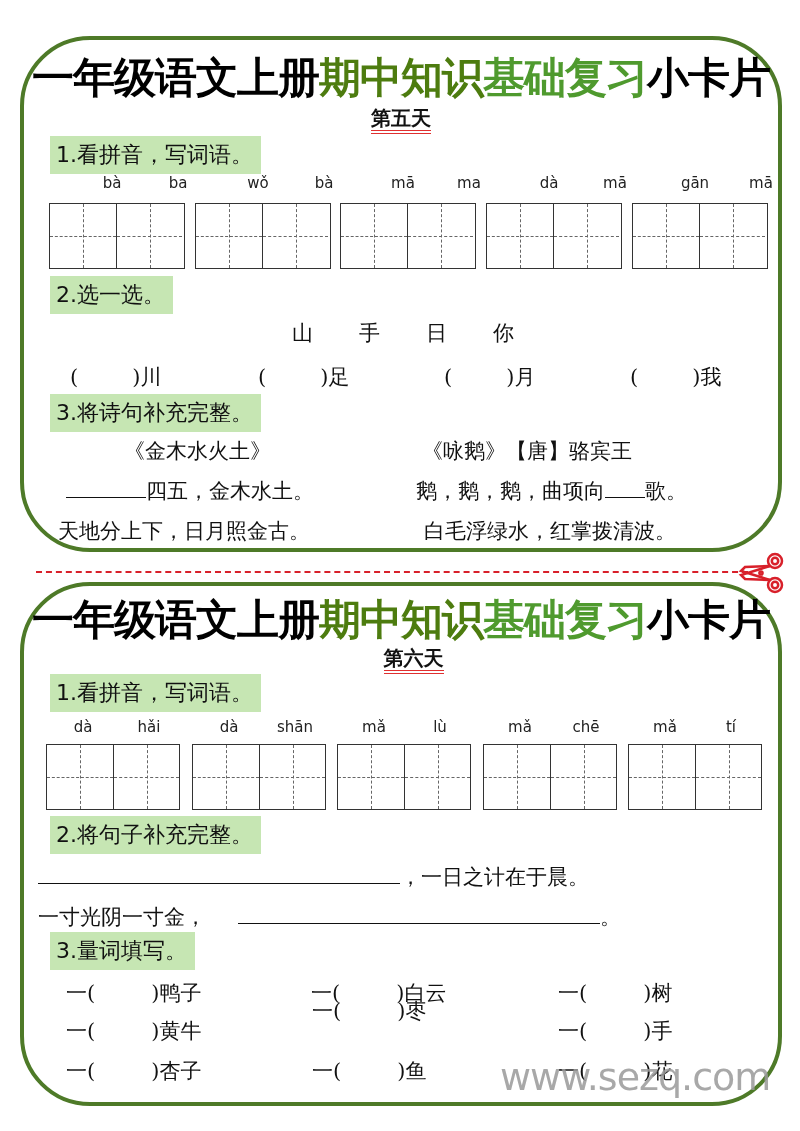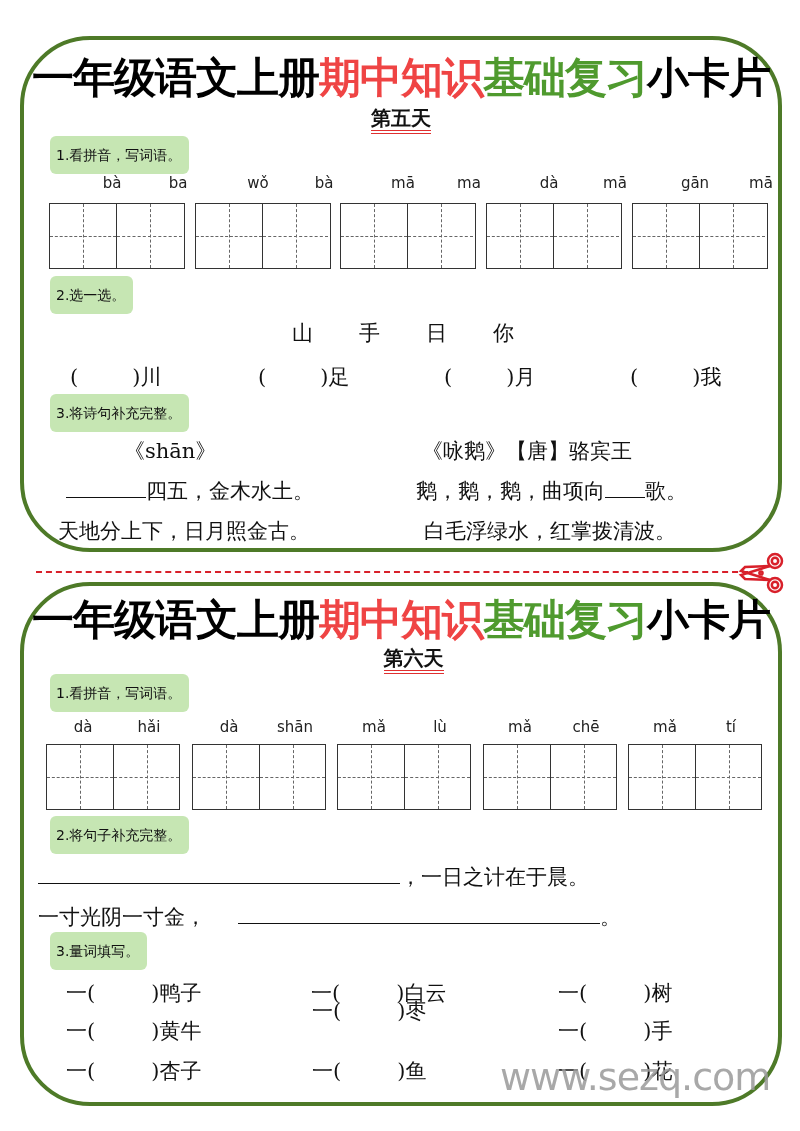--- a/index.html
+++ b/index.html
@@ -13,30 +13,30 @@
     box-sizing: border-box; background: #fff;
   }
   .card1 { top: 36px; height: 516px; }
   .card2 { top: 582px; height: 524px; }
   .title {
     position: absolute; left: 0; right: 0; top: 14px; text-align: center;
     font-family: "DejaVu Sans", sans-serif; font-weight: bold; font-size: 42px;
     letter-spacing: -1px; white-space: nowrap; line-height: 48px;
   }
   .title .blk { color: #000; }
-  .title .red { color: #ef4444; }
+  .title .red { color: #4d7c0f; }
   .title .grn { color: #4f9a2e; }
   .day {
     position: absolute; left: 0; right: 0; text-align: center;
     font-family: "DejaVu Sans", sans-serif; font-weight: bold; font-size: 20px;
   }
   .day span { display: inline-block; border-bottom: 4px double #e03030; padding-bottom: 0; line-height: 24px; }
   .sec {
-    position: absolute; background: #c6e6b3; font-size: 14px; line-height: 38px;
-    padding: 0 8px 0 6px; font-family: "DejaVu Sans", sans-serif; border-radius: 6px;
+    position: absolute; background: #c6e6b3; font-size: 22px; line-height: 38px;
+    padding: 0 8px 0 6px; font-family: "DejaVu Sans", sans-serif;
   }
   .pinyin-row { position: absolute; left: 0; right: 0; height: 20px; padding-left: 12px; }
   .py {
     position: absolute; width: 66px; text-align: center; font-family: "DejaVu Sans", sans-serif;
     font-size: 15px; color: #222;
   }
   .grid { position: absolute; height: 66px; border: 1.5px solid #333; display: flex; box-sizing: border-box; }
   .cell { width: 66px; height: 100%; position: relative; box-sizing: border-box; }
   .cell + .cell { border-left: 1.5px solid #333; }
   .cell::before { content: ""; position: absolute; left: 50%; top: 0; bottom: 0; border-left: 1px dashed #666; }
@@ -103,21 +103,21 @@
     <span>山</span><span style="display:inline-block;width:46px;"></span><span>手</span><span style="display:inline-block;width:46px;"></span><span>日</span><span style="display:inline-block;width:46px;"></span><span>你</span>
   </div>
 
   <div class="text" style="left:46px; top:322px;"><span>(</span><span style="display:inline-block;width:54px;"></span><span>)</span><span>川</span></div>
   <div class="text" style="left:234px; top:322px;"><span>(</span><span style="display:inline-block;width:54px;"></span><span>)</span><span>足</span></div>
   <div class="text" style="left:420px; top:322px;"><span>(</span><span style="display:inline-block;width:54px;"></span><span>)</span><span>月</span></div>
   <div class="text" style="left:606px; top:322px;"><span>(</span><span style="display:inline-block;width:54px;"></span><span>)</span><span>我</span></div>
 
   <div class="sec" style="left:26px; top:354px;">3.将诗句补充完整。</div>
 
-  <div class="text" style="left:100px; top:396px;">《shān》</div>
+  <div class="text" style="left:100px; top:396px;">《金木水火土》</div>
   <div class="text" style="left:398px; top:396px;">《咏鹅》【唐】骆宾王</div>
 
   <div class="text" style="left:42px; top:436px;"><span class="blank" style="width:80px;"></span><span>四五，金木水土。</span></div>
   <div class="text" style="left:392px; top:436px;"><span>鹅，鹅，鹅，曲项向</span><span class="blank" style="width:40px;"></span><span>歌。</span></div>
 
   <div class="text" style="left:34px; top:476px;">天地分上下，日月照金古。</div>
   <div class="text" style="left:400px; top:476px;">白毛浮绿水，红掌拨清波。</div>
 </div>
 
 <div class="cutline"></div>

